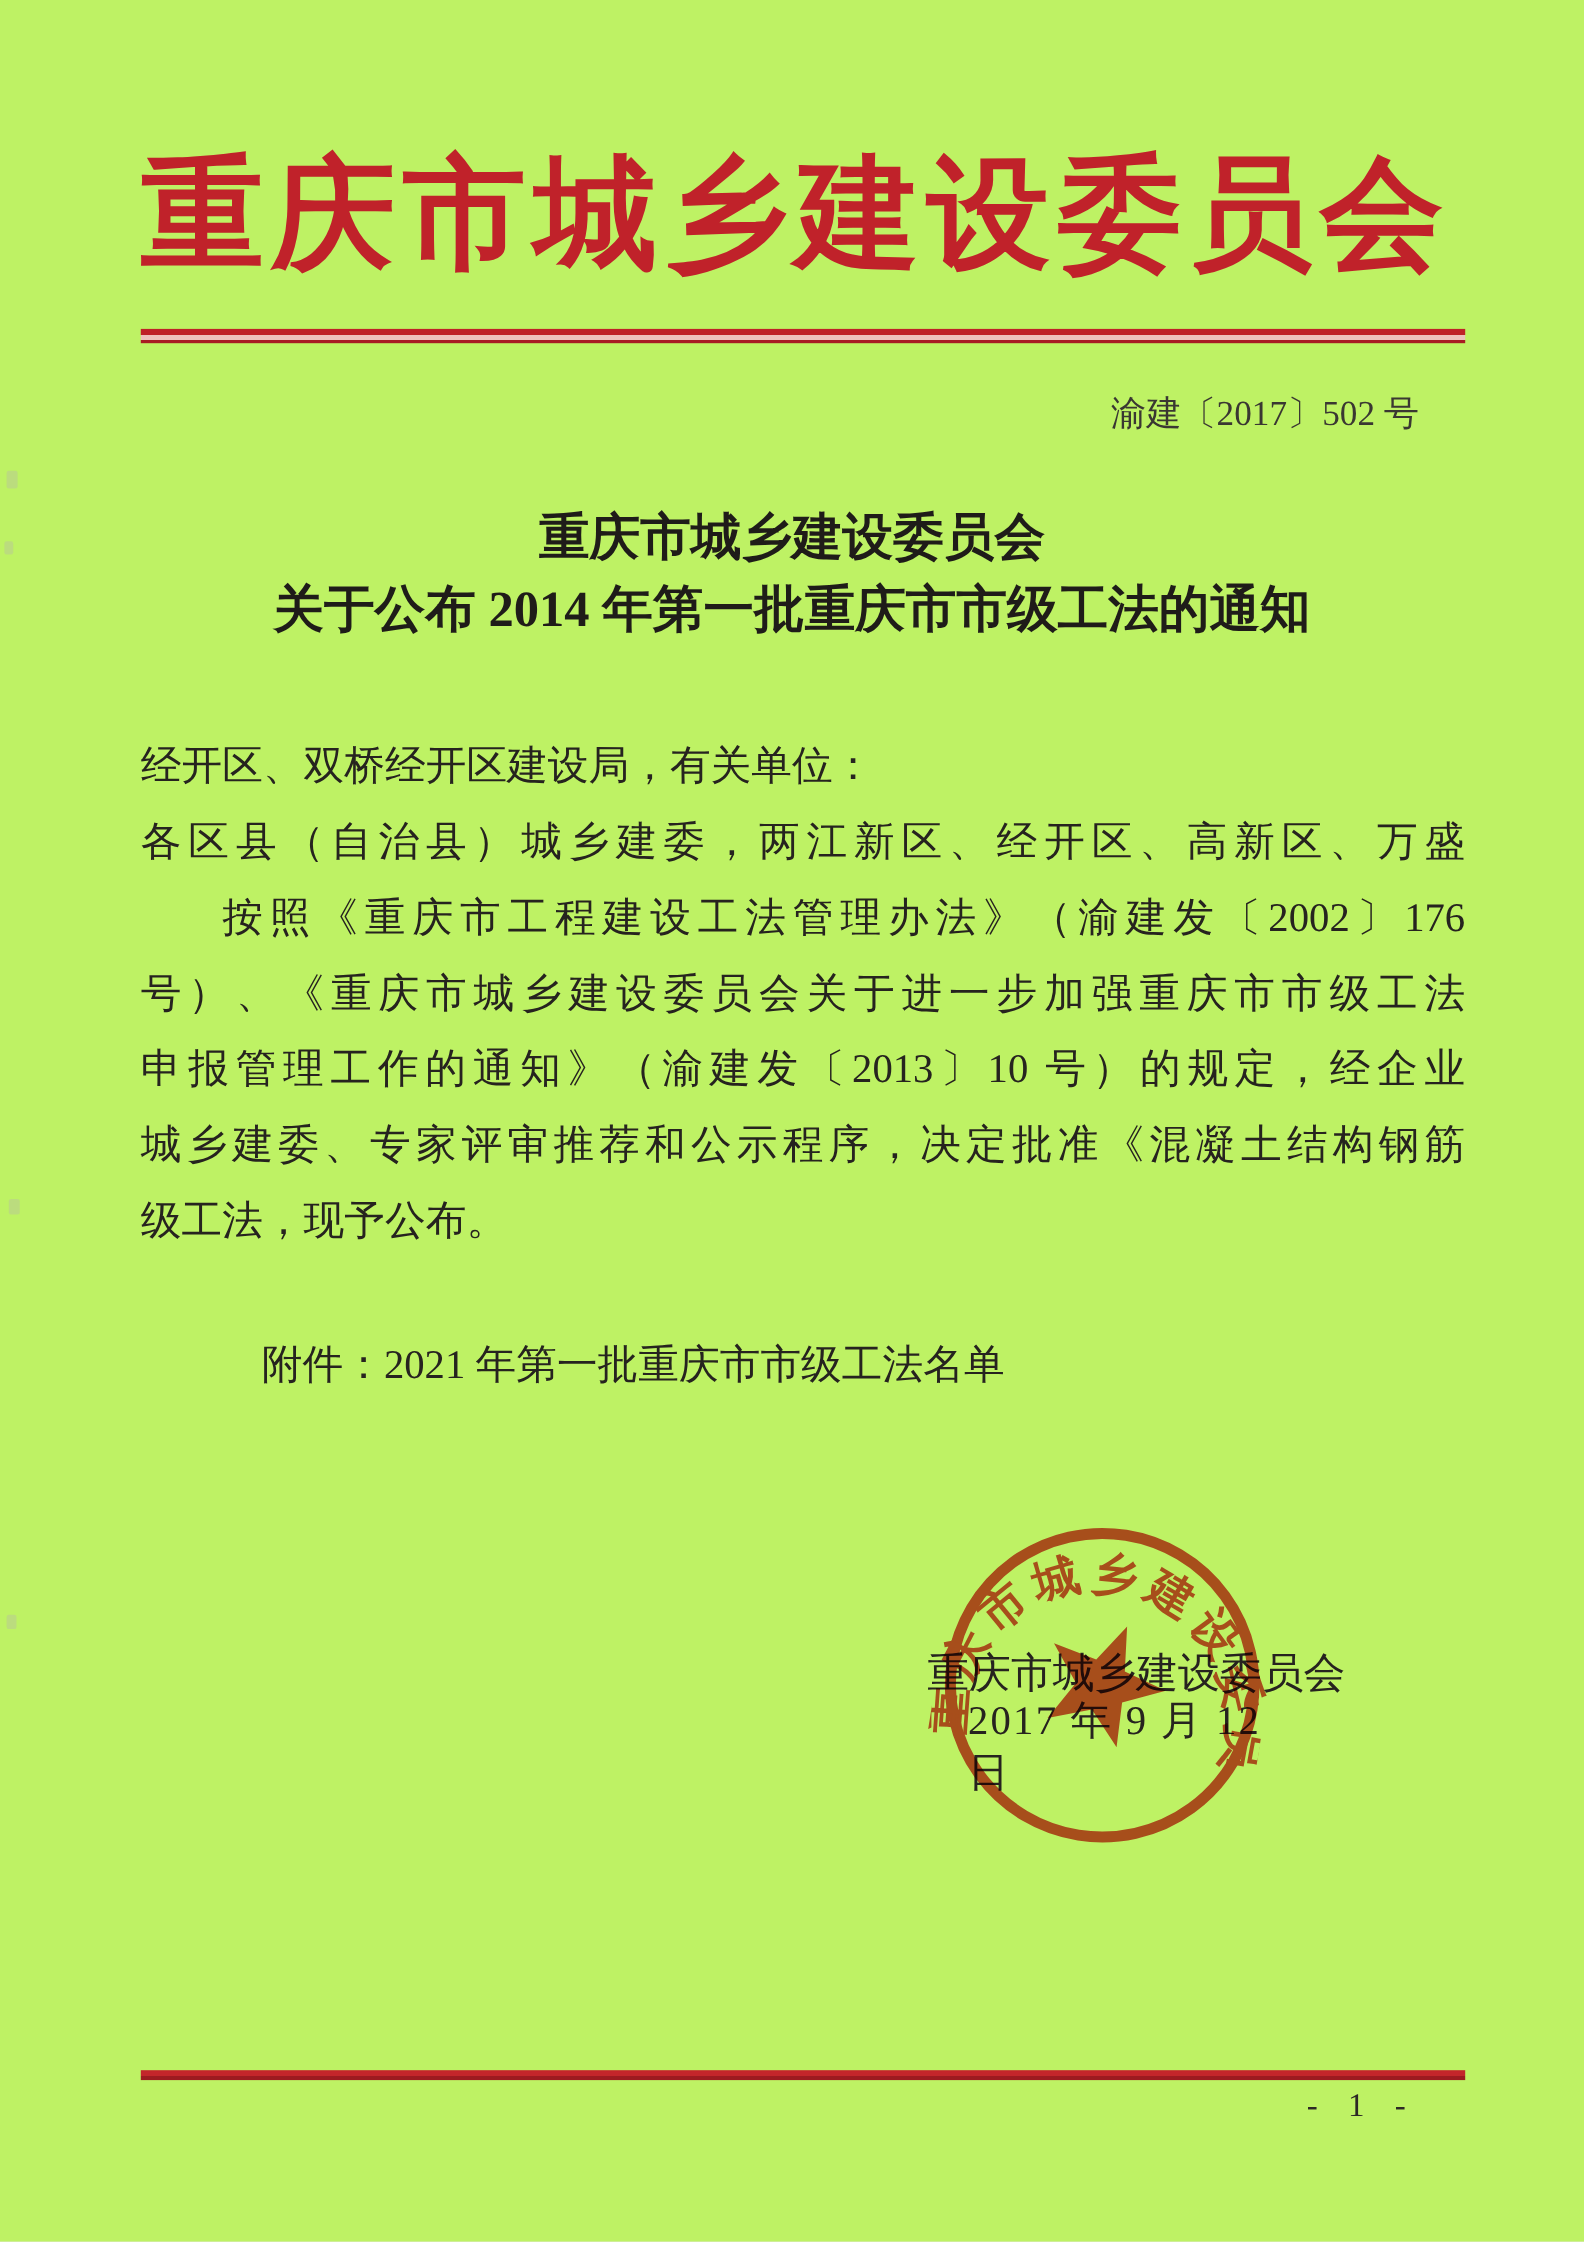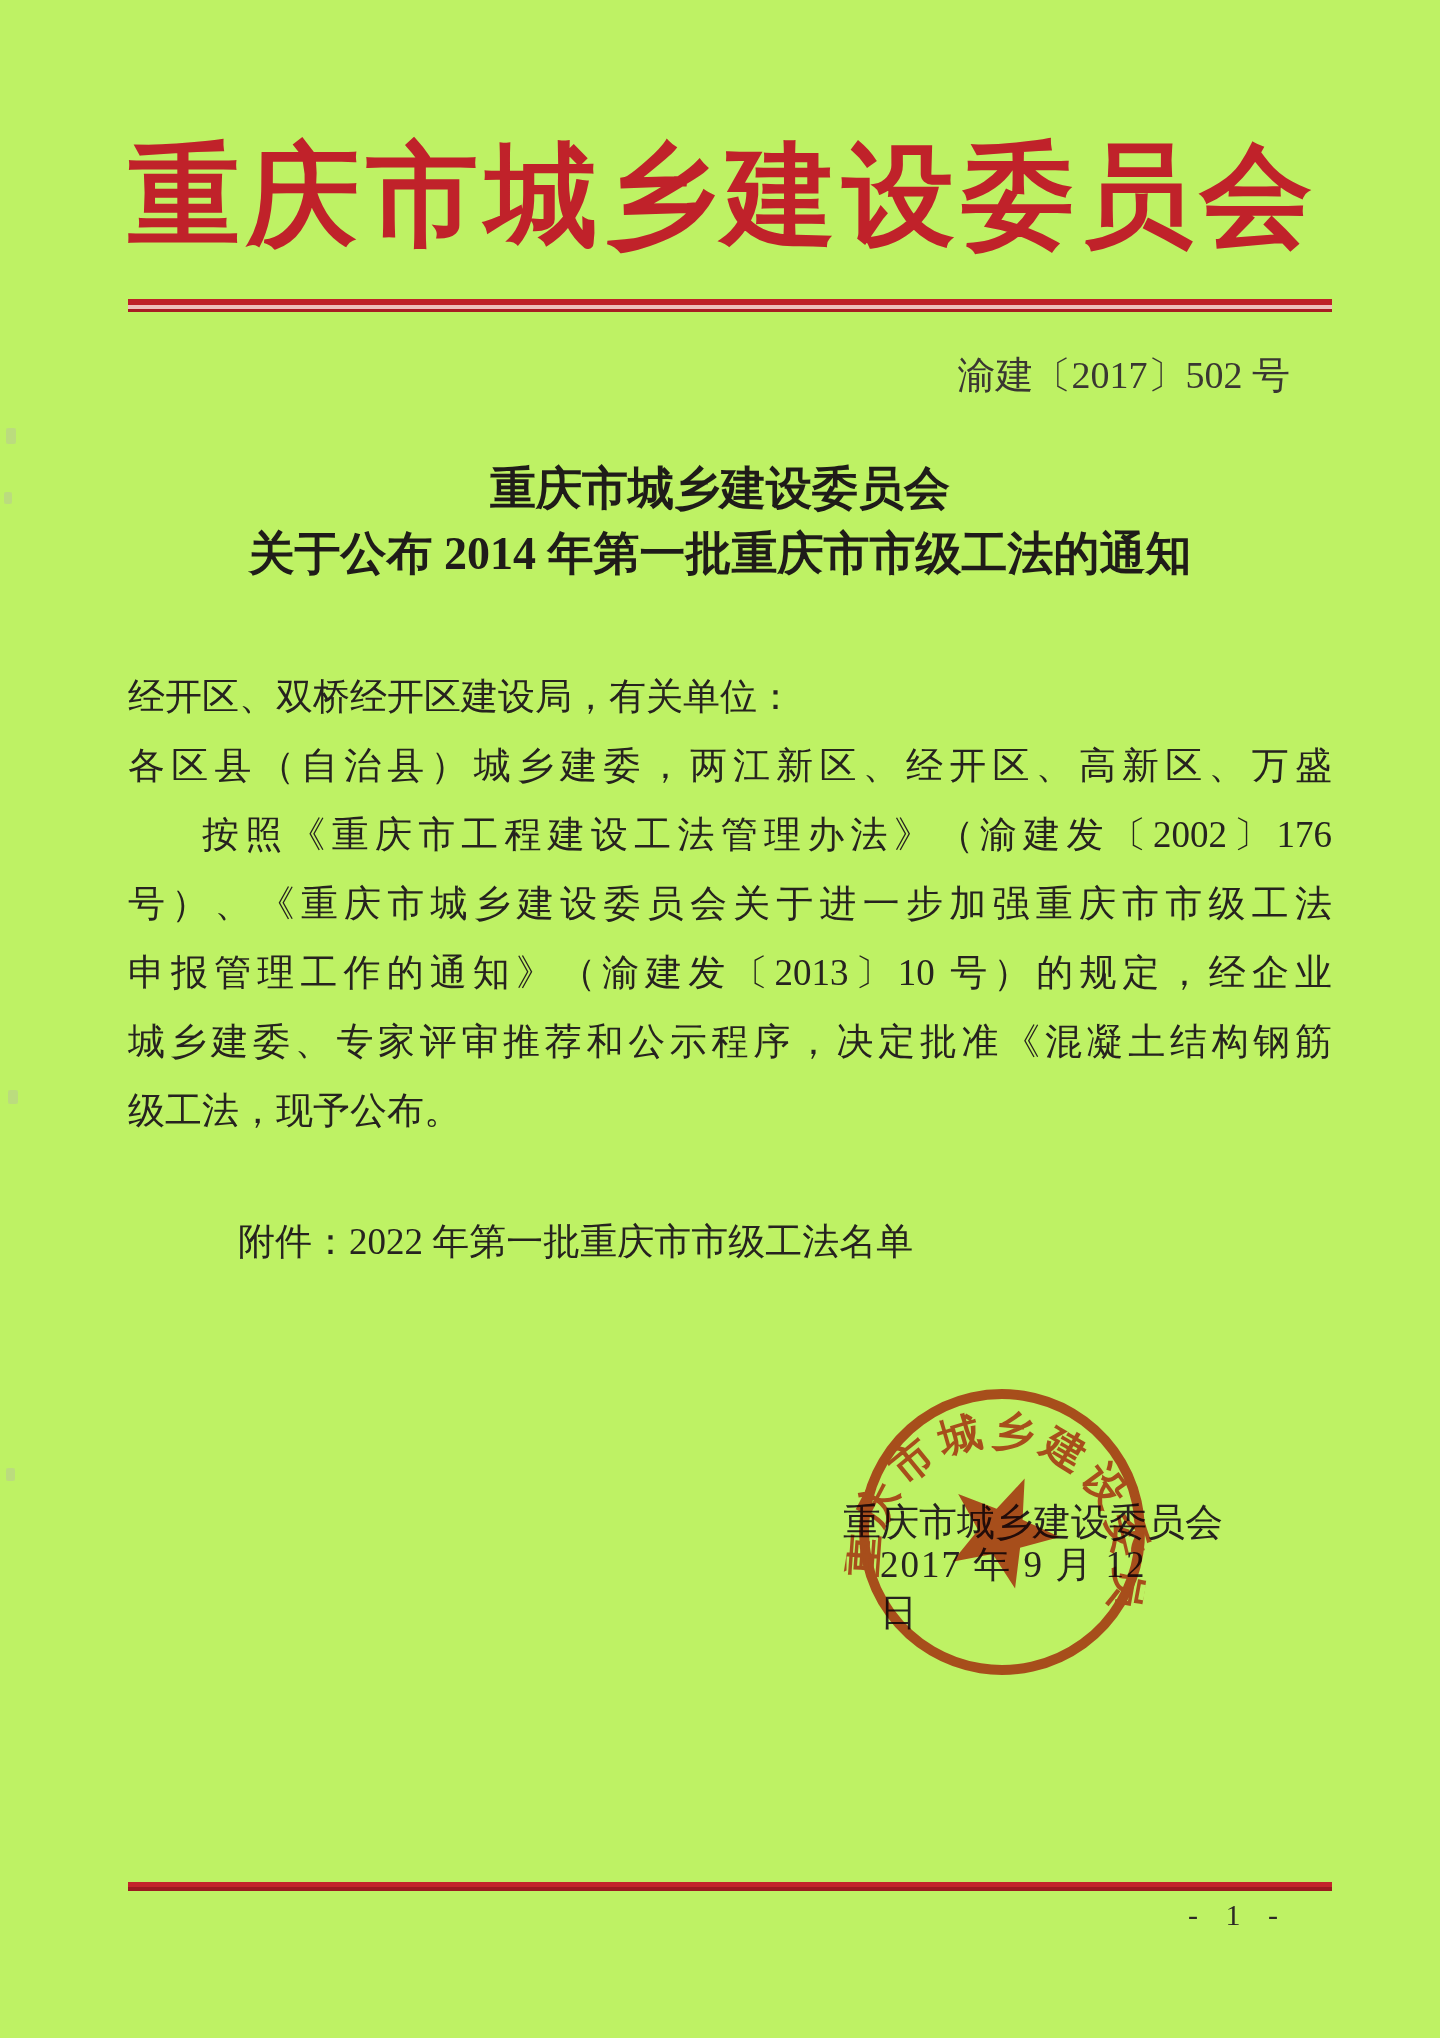--- a/index.html
+++ b/index.html
@@ -28,21 +28,21 @@
     width:1204px;height:13px;
     background:linear-gradient(
       #bf2127 0px,#bf2127 6px,
       #eec1bc 6px,#eec1bc 10px,
       #a81d23 10px,#a81d23 13px);
   }
   
   .doc-number{
     margin:40px 150px 0 0;
     text-align:right;
-    font-size:38px;
+    font-size:32px;
     line-height:46px;
     color:#3a3732;
   }
   
   .title{
     margin-top:58px;
     text-align:center;
     font-weight:700;
     font-size:46px;
     line-height:65px;
@@ -125,21 +125,21 @@
   <div class="body-block">
     <div class="line">经开区、双桥经开区建设局，有关单位：</div>
     <div class="line full">各区县（自治县）城乡建委，两江新区、经开区、高新区、万盛</div>
 
     <div class="line full indent">按照《重庆市工程建设工法管理办法》（渝建发〔2002〕176</div>
     <div class="line full">号）、《重庆市城乡建设委员会关于进一步加强重庆市市级工法</div>
     <div class="line full">申报管理工作的通知》（渝建发〔2013〕10 号）的规定，经企业</div>
     <div class="line full">城乡建委、专家评审推荐和公示程序，决定批准《混凝土结构钢筋</div>
     <div class="line">级工法，现予公布。</div>
 
-    <div class="attachment">附件：2022 年第一批重庆市市级工法名单</div>
+    <div class="attachment">附件：2021 年第一批重庆市市级工法名单</div>
   </div>
 
   <div class="sig-org">重庆市城乡建设委员会</div>
   <div class="sig-date">2017 年 9 月 12 日</div>
 
   <svg class="seal" viewBox="0 0 300 300" xmlns="http://www.w3.org/2000/svg">
     <defs>
       <path id="sealArc" d="M 34 214 A 120 120 0 1 1 266 214" fill="none"></path>
     </defs>
     <circle cx="150" cy="150" r="138" fill="none" stroke="#dd3a2b" stroke-width="10"></circle>

